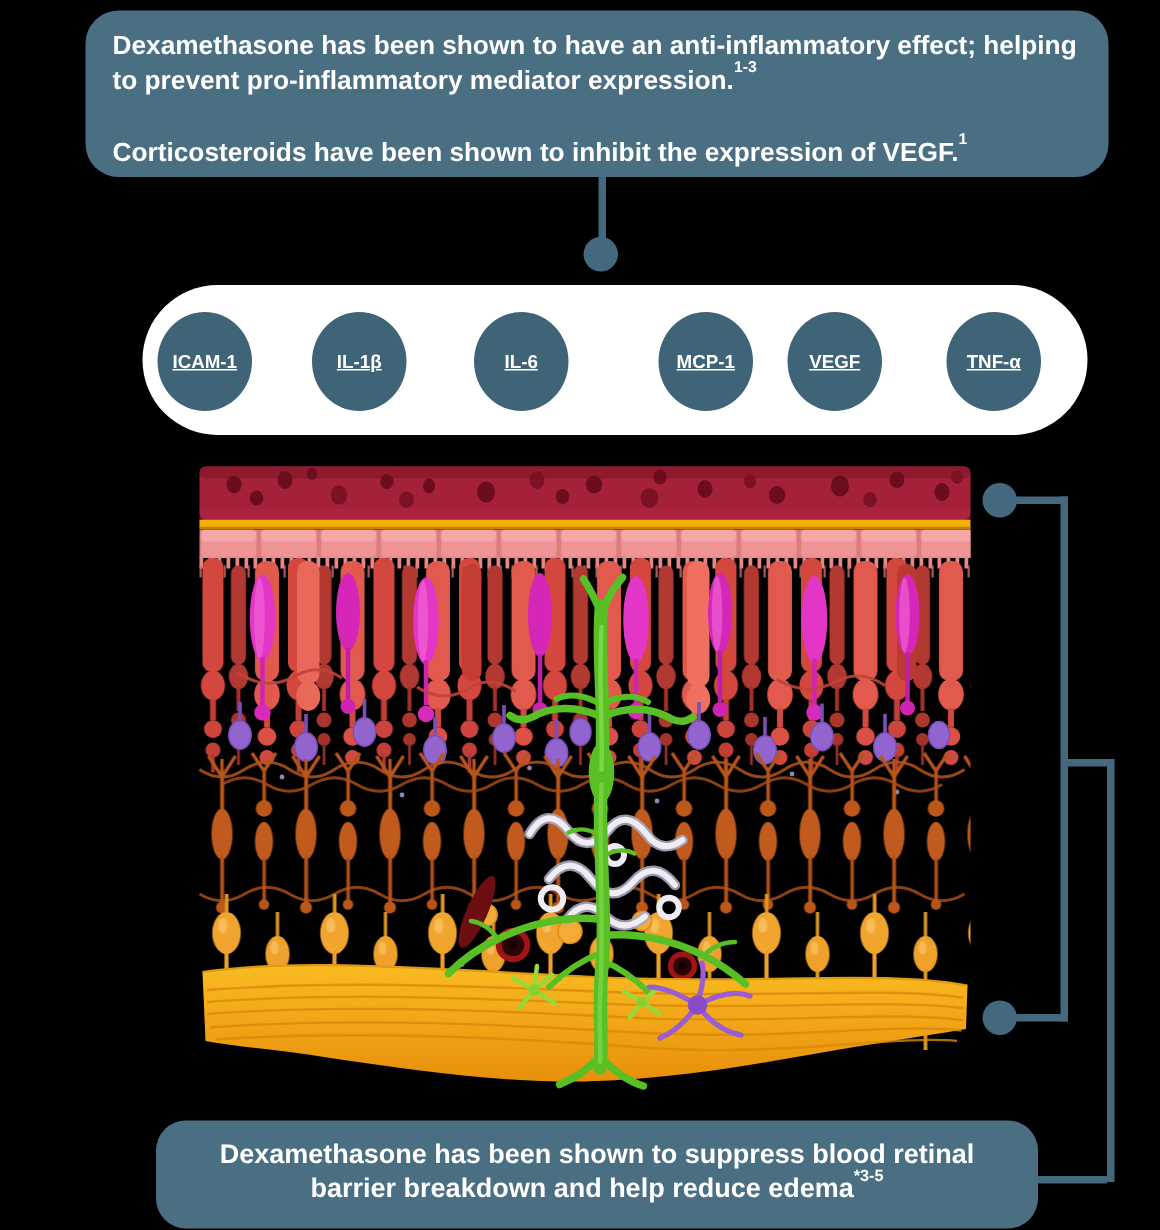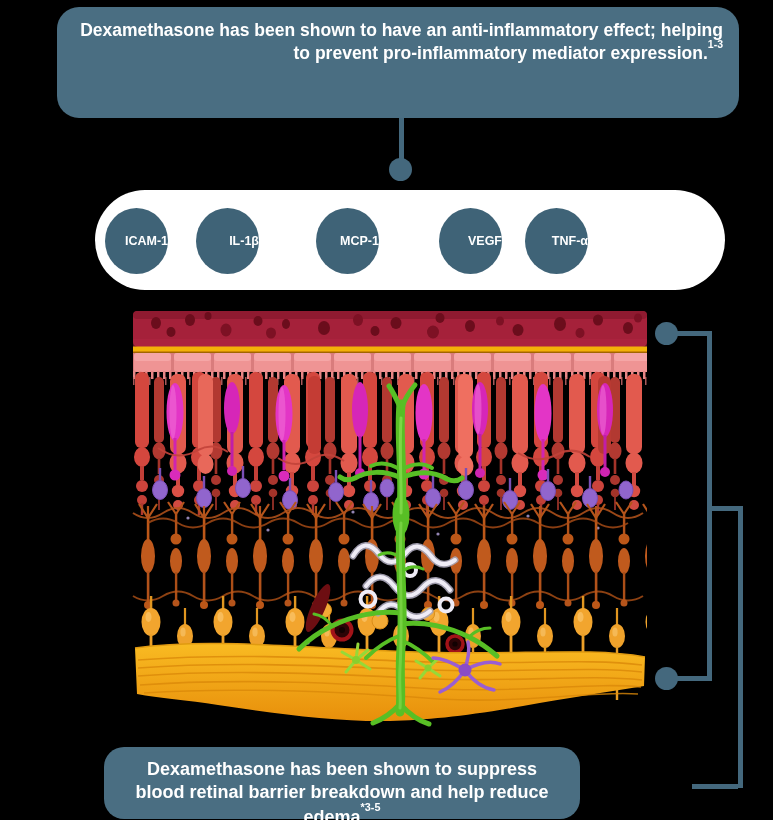--- a/index.html
+++ b/index.html
@@ -3,64 +3,68 @@
 <meta charset="utf-8">
 <style>
   :root{
     --background:#000000; --panel:#4a6e82; --connector:#44687d;
     --badge:#3f6377; --pill:#ffffff; --text:#ffffff;
   }
   html,body{margin:0;padding:0;background:var(--background);}
   .stage{position:relative;width:773px;height:820px;background:var(--background);
          font-family:"Liberation Sans","DejaVu Sans",sans-serif;overflow:hidden;}
   .abs{position:absolute;}
-  .callout{background:var(--panel);color:var(--text);font-weight:700;text-align:right;}
+  .callout{background:var(--panel);color:var(--text);font-weight:700;}
   .callout p{margin:0;}
   sup.fnote{font-size:0.6em;position:relative;top:-0.45em;font-weight:700;}
   .top-box{left:57px;top:7px;width:682px;height:111px;border-radius:22px;
            box-sizing:border-box;padding:12px 16px 0 18px;font-size:17.5px;line-height:1.32;}
   .top-box .p2{margin-top:25px;}
   .v-line{left:399px;top:118px;width:5px;height:42px;background:var(--connector);}
   .dot{width:23px;height:23px;border-radius:50%;background:var(--connector);}
   .dot-top{left:389px;top:158px;}
   .pill{left:95px;top:190px;width:630px;height:100px;border-radius:50px;background:var(--pill);}
   .badge{position:absolute;top:18px;width:63px;height:66px;border-radius:50%;background:var(--badge);
-         color:var(--text);font-weight:700;font-size:12.5px;display:flex;align-items:center;justify-content:flex-end;}
-  .badge:nth-child(1){left:10px;} .badge:nth-child(2){left:101px;} .badge:nth-child(3){left:221px;}
+         color:var(--text);font-weight:700;font-size:12.5px;display:flex;align-items:center;justify-content:center;text-decoration:underline;}
+  .badge:nth-child(1){left:10px;} .badge:nth-child(2){left:113px;} .badge:nth-child(3){left:221px;}
   .badge:nth-child(4){left:344px;} .badge:nth-child(5){left:430px;} .badge:nth-child(6){left:536px;}
   .bl{background:var(--connector);}
   .dot-tr{left:655px;top:322px;} .dot-br{left:655px;top:667px;}
   .h1{left:666px;top:331px;width:46px;height:5px;}
   .v1{left:707px;top:331px;width:5px;height:350px;}
   .h2{left:666px;top:676px;width:46px;height:5px;}
   .hmid{left:710px;top:506px;width:28px;height:5px;}
   .v2{left:738px;top:506px;width:5px;height:282px;}
   .h3{left:692px;top:784px;width:46px;height:5px;}
-  .bottom-box{left:104px;top:747px;width:476px;height:72px;border-radius:20px;box-sizing:border-box;
+  .bottom-box{left:104px;top:747px;width:588px;height:72px;border-radius:20px;box-sizing:border-box;
               padding:11px 30px 0;font-size:18px;line-height:1.3;text-align:center;}
   .retina{left:128px;top:308px;}
 </style>
 </head>
 <body>
 
 <div class="stage">
 
   <section class="callout abs top-box">
     <p><span>Dexamethasone has been shown to have an anti-inflammatory effect; helping to prevent pro-inflammatory mediator expression.</span><sup class="fnote">1-3</sup></p>
+    <p class="p2"><span>Corticosteroids have been shown to inhibit the expression of VEGF.</span><sup class="fnote">1</sup></p>
   </section>
 
   <div class="abs v-line"></div>
   <div class="abs dot dot-top"></div>
 
   <div class="abs pill">
     <div class="badge">
         <span>ICAM-1</span>
       </div>
     <div class="badge">
         <span>IL-1β</span>
+      </div>
+    <div class="badge">
+        <span>IL-6</span>
       </div>
     <div class="badge">
         <span>MCP-1</span>
       </div>
     <div class="badge">
         <span>VEGF</span>
       </div>
     <div class="badge">
         <span>TNF-α</span>
       </div>

